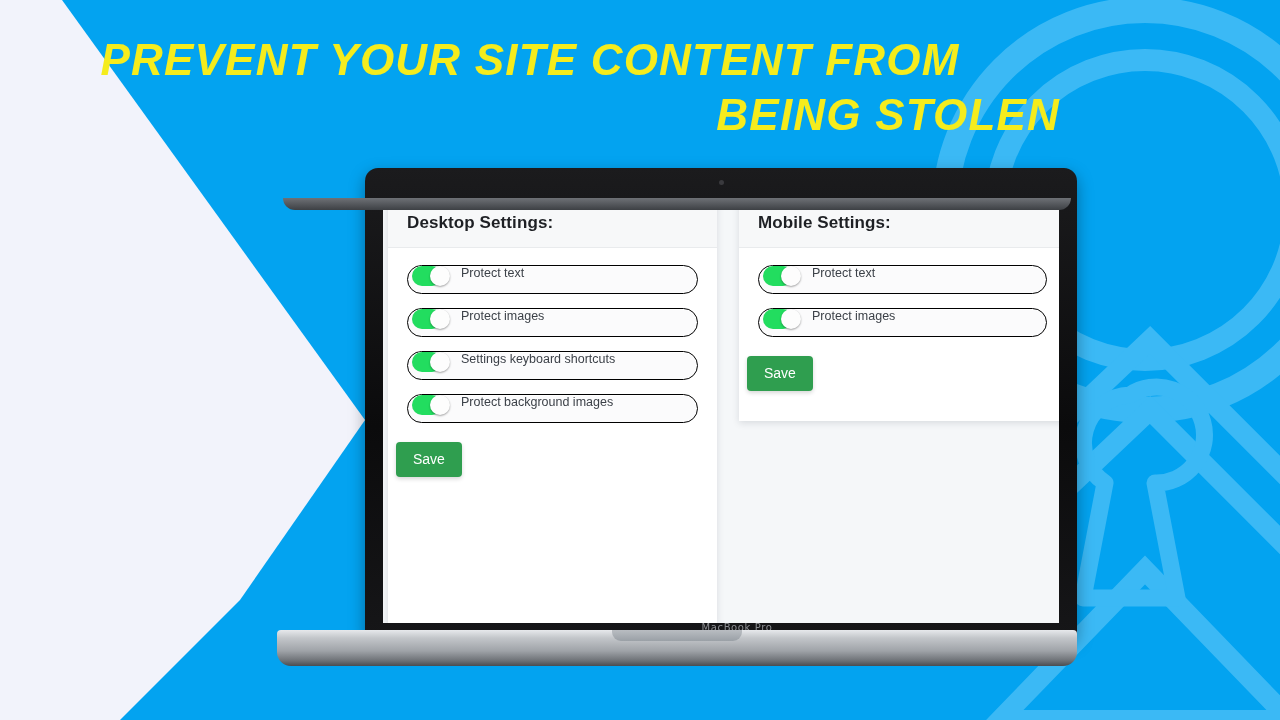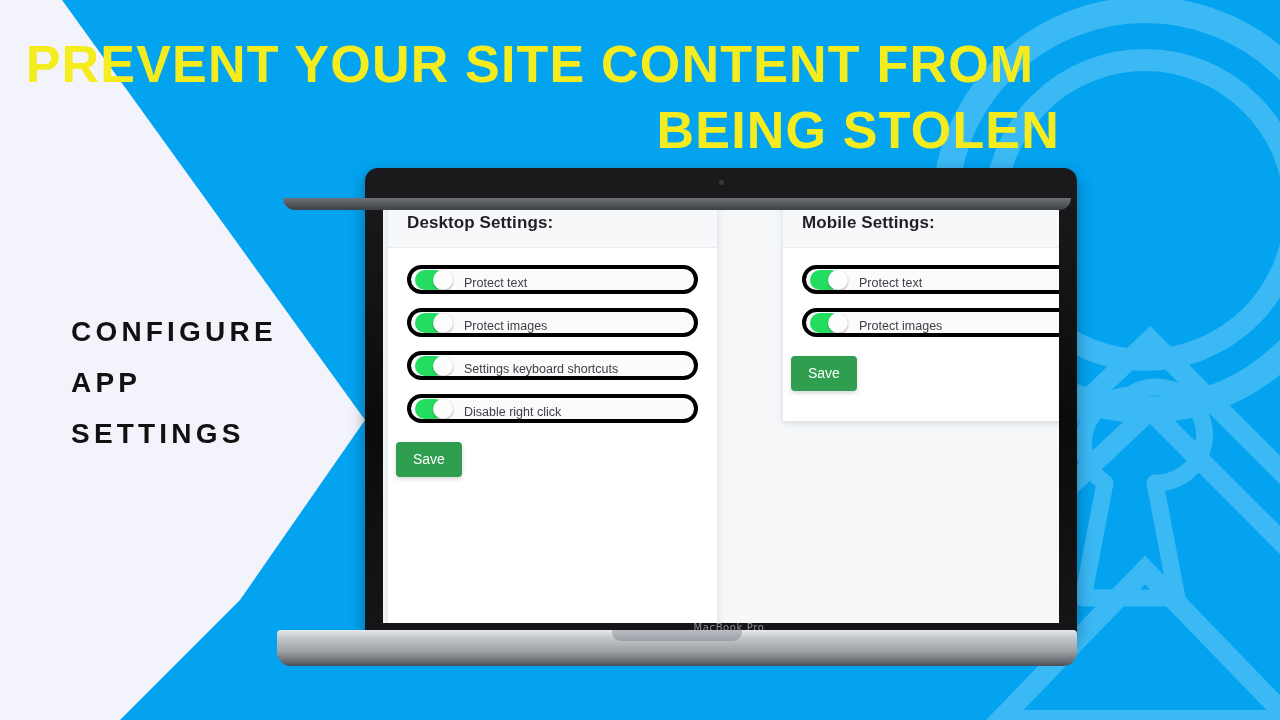--- a/index.html
+++ b/index.html
@@ -10,23 +10,24 @@
   }
   .stage{position:absolute;inset:0;overflow:hidden;}
 
   
   .bg-svg{position:absolute;inset:0;width:1280px;height:720px;}
 
   
   .headline{
     position:absolute;left:0;top:32px;width:1060px;
     text-align:center;color:#f5ec1d;
-    font-size:52px;font-weight:bold;line-height:1.26;
+    font-size:44px;font-weight:bold;line-height:1.26;
     letter-spacing:1.2px;
     font-family:"Liberation Sans", sans-serif;
+    font-style:italic;
   }
   .headline .l2{display:block;text-align:right;}
 
   
   .caption{
     position:absolute;left:71px;top:306px;width:300px;
     color:#111;font-size:28px;font-weight:bold;line-height:51px;
     letter-spacing:4.2px;
   }
   .caption span{display:block;}
@@ -41,21 +42,21 @@
   }
   .camera{
     position:absolute;left:50%;top:12px;width:5px;height:5px;margin-left:-2.5px;
     background:#3a3a3e;border-radius:50%;
   }
   .screen{
     position:absolute;left:18px;top:31px;width:676px;height:424px;
     background:#f5f7f9;overflow:hidden;
   }
   .chin{
-    position:absolute;left:8px;bottom:0;width:712px;height:22px;
+    position:absolute;left:16px;bottom:0;width:712px;height:22px;
     display:flex;align-items:center;justify-content:center;
   }
   .chin-label{
     color:#8d8f93;font-size:10px;letter-spacing:.6px;
     font-family:"DejaVu Sans", sans-serif;
   }
   .base{
     position:absolute;left:0;top:462px;width:800px;height:36px;
     background:linear-gradient(180deg,#e7e9ec 0%,#c3c6ca 22%,#9fa3a8 58%,#6c7075 86%,#4a4d51 100%);
     border-radius:4px 4px 14px 14px;
@@ -77,35 +78,35 @@
   .col-right{flex:1;position:relative;padding-left:22px;}
 
   .card{
     background:#ffffff;
     box-shadow:0 2px 7px rgba(20,30,45,.13);
   }
   .card-desktop{
     position:absolute;left:5px;top:0;width:329px;height:424px;
   }
   .card-mobile{
-    position:absolute;left:22px;top:0;width:327px;height:222px;margin-left:44px;
+    position:absolute;left:22px;top:0;width:327px;height:222px;
   }
   .card-head{
     height:49px;background:#f7f8f9;border-bottom:1px solid #e9ebed;
     display:flex;align-items:center;padding-left:19px;box-sizing:border-box;
   }
   .card-head-title{
     font-size:17px;font-weight:bold;color:#1e2024;letter-spacing:.1px;
   }
   .card-body{padding:17px 19px 0 19px;}
 
   .row{
-    height:29px;border:4px solid #000000;border-radius:15px;
+    height:29px;border:1px solid #000000;border-radius:15px;
     background:#fbfbfc;
-    display:flex;align-items:flex-end;
+    display:flex;align-items:flex-start;
     margin-bottom:14px;padding-left:4px;box-sizing:border-box;
     box-shadow:inset 0 1px 1px rgba(255,255,255,.9);
   }
   .toggle{
     width:38px;height:20px;border-radius:11px;background:#fbfbfc;
     position:relative;flex:0 0 auto;margin-right:11px;
     box-shadow:inset 0 0 0 1px #e4e6e8;
   }
   .toggle-track{
     position:absolute;left:0;top:0;width:30px;height:20px;
@@ -152,25 +153,20 @@
     <g>
       <polygon points="0,0 62,0 365,420 240,600 120,720 0,720" fill="#f2f3fb"></polygon>
     </g>
   </svg>
 
   <div class="headline">
     <span>PREVENT YOUR SITE CONTENT FROM</span>
     <span class="l2">BEING STOLEN</span>
   </div>
 
-  <div class="caption">
-    <span>CONFIGURE</span>
-    <span>APP</span>
-    <span>SETTINGS</span>
-  </div>
 
   <div class="laptop">
     <div class="lid">
       <div class="camera"></div>
 
       <div class="screen">
         <div class="app">
 
           <div class="col-left">
             <div class="card card-desktop">
@@ -197,21 +193,21 @@
                       <div class="toggle-track"></div>
                       <div class="toggle-knob"></div>
                     </div>
                     <span class="row-label">Settings keyboard shortcuts</span>
                   </div>
                   <div class="row">
                     <div class="toggle">
                       <div class="toggle-track"></div>
                       <div class="toggle-knob"></div>
                     </div>
-                    <span class="row-label">Disable right click</span>
+                    <span class="row-label">Protect background images</span>
                   </div>
                 </div>
               <div class="save-wrap">
                 <button class="save-btn">Save</button>
               </div>
             </div>
           </div>
 
           <div class="col-right">
             <div class="card card-mobile">

